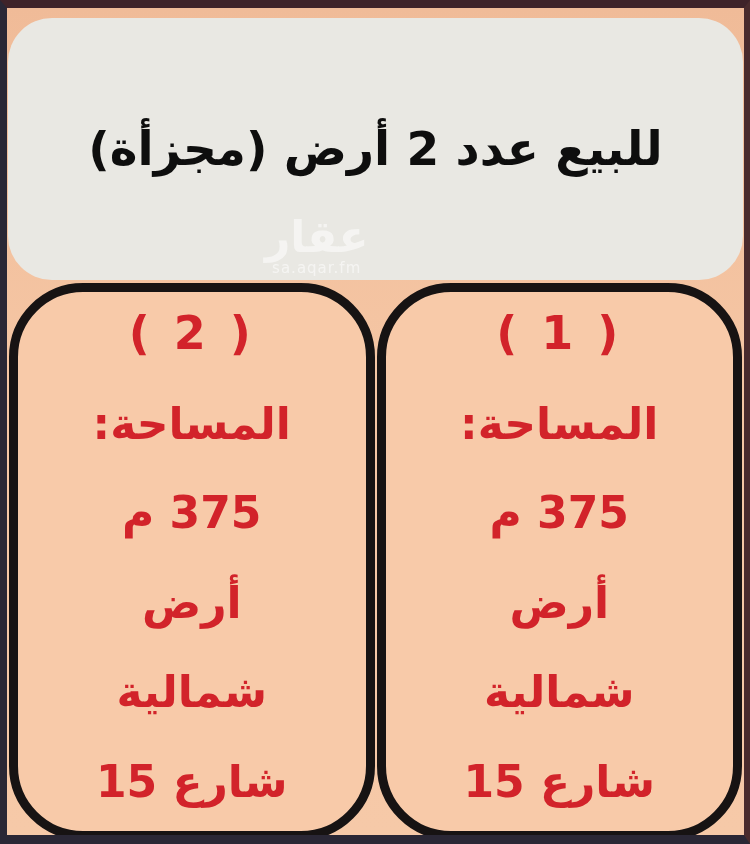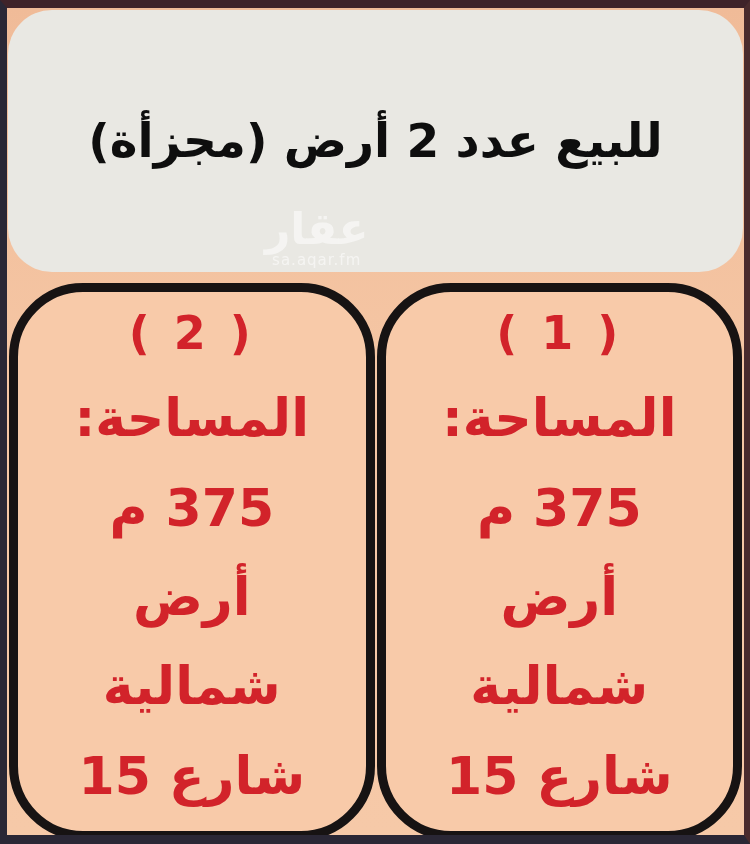--- a/index.html
+++ b/index.html
@@ -17,21 +17,21 @@
     border-left: 7px solid #2a2735;
     border-right: 6px solid #4a2b2d;
     border-bottom: 9px solid #2a2735;
     overflow: hidden;
     font-family: "DejaVu Sans", sans-serif;
   }
   
   .header {
     position: absolute;
     left: 1px;
-    top: 2px;
+    top: 10px;
     width: 735px;
     height: 262px;
     background: #e9e8e3;
     border-radius: 44px;
     display: flex;
     flex-direction: row;
     align-items: center;
     justify-content: center;
     direction: rtl;
     text-align: center;
@@ -86,21 +86,21 @@
     flex-direction: column;
     align-items: center;
     justify-content: space-between;
     padding: 10px 6px 20px;
     direction: rtl;
     text-align: center;
   }
   .card-text {
     color: #d2232a;
     font-weight: bold;
-    font-size: 52px;
+    font-size: 44px;
     line-height: 1.35;
     white-space: nowrap;
   }
   .card-number {
     font-size: 46px;
     letter-spacing: 4px;
   }
 </style>
 </head>
 <body>

